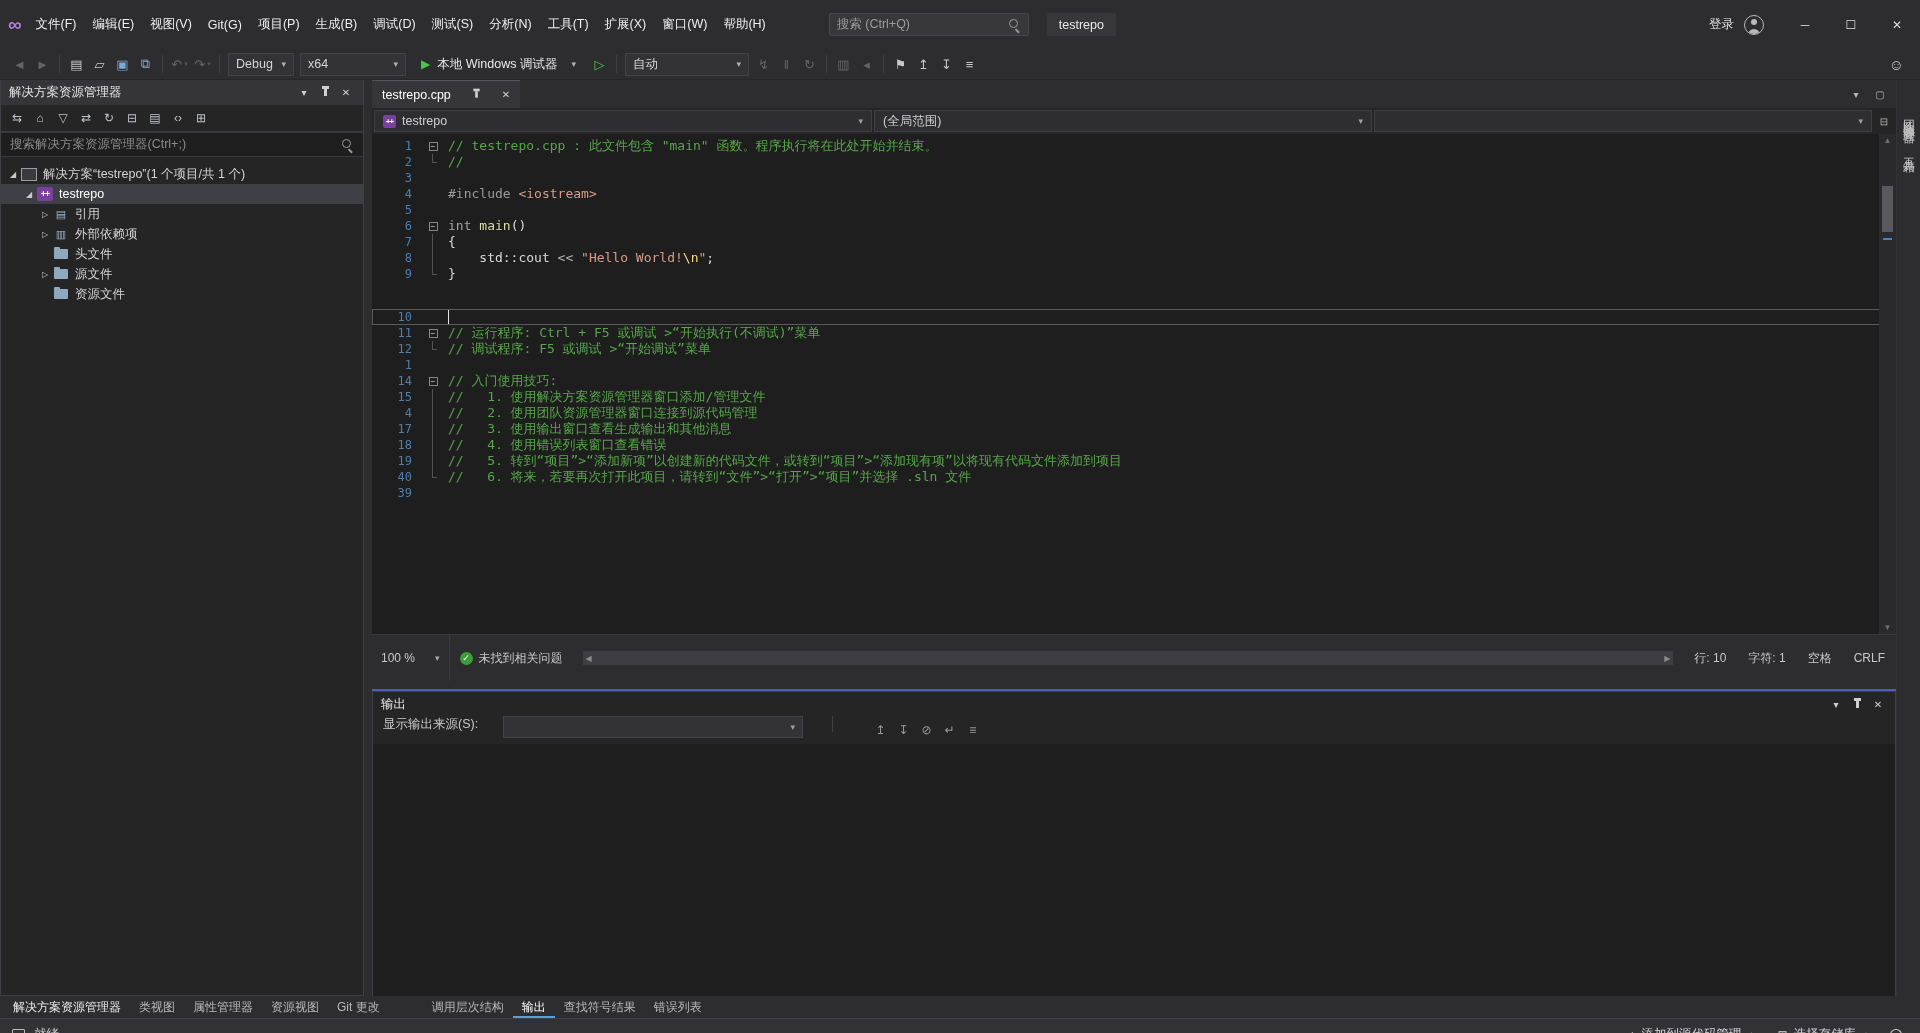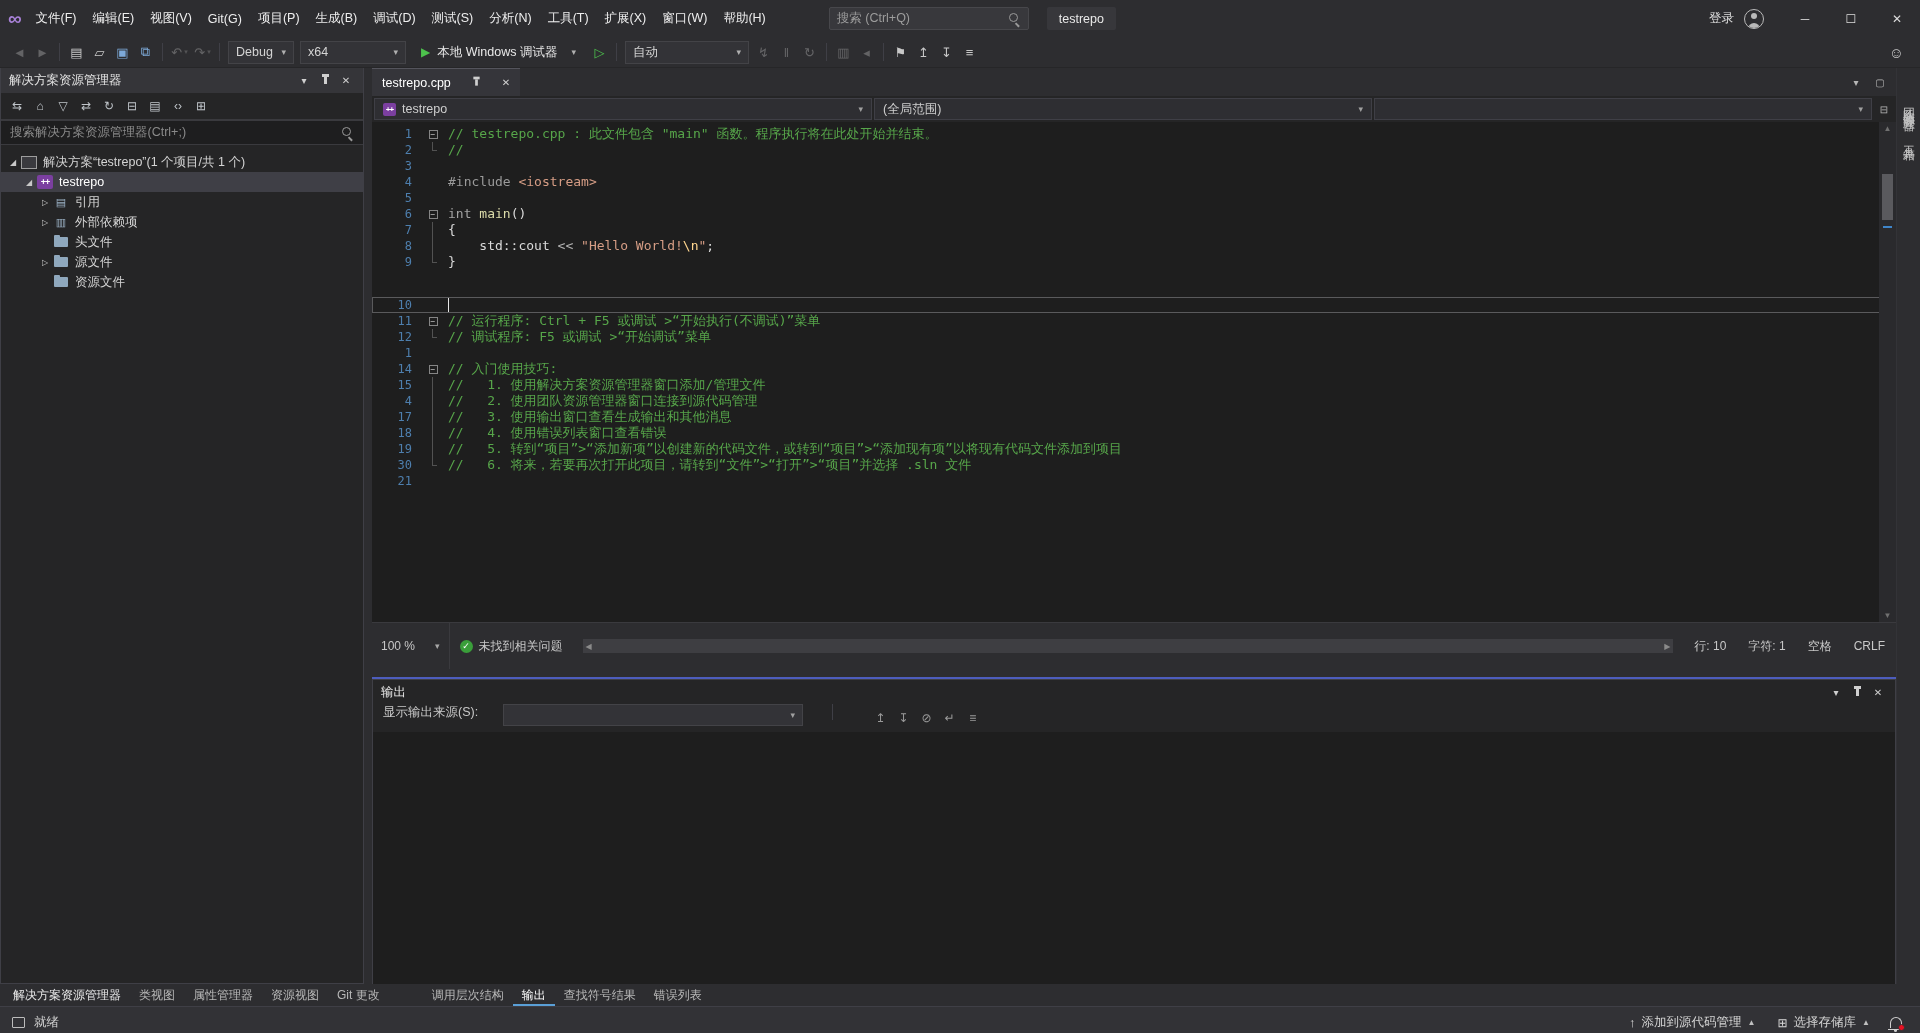--- a/index.html
+++ b/index.html
@@ -4,21 +4,21 @@
 <style>
 *{margin:0;padding:0;box-sizing:border-box;}
 html,body{width:1920px;height:1033px;overflow:hidden;background:#2d2d30;
   font-family:"Liberation Sans",sans-serif;font-size:12.5px;color:#cccccc;}
 #app{position:relative;width:1920px;height:1033px;display:flex;flex-direction:column;background:#2d2d30;}
 
 
 .titlebar{flex:0 0 33px;display:flex;align-items:center;background:#2d2d30;padding-left:8px;}
 .vs-logo{color:#a982d9;font-size:19px;font-weight:bold;margin-right:6px;line-height:1;}
 .menu-bar{display:flex;height:100%;align-items:stretch;}
-.menu-item{padding:10px 8px;display:flex;align-items:center;color:#eeeeee;cursor:default;}
+.menu-item{padding:16px 8px;display:flex;align-items:center;color:#eeeeee;cursor:default;}
 .t-spacer1{width:55px;}
 .t-spacer2{flex:1;}
 .title-search{width:200px;height:23px;background:#38383c;border:1px solid #47474b;border-radius:2px;
   display:flex;align-items:center;padding:0 7px;color:#9c9c9c;}
 .title-search .ph{flex:1;}
 .doc-chip{margin-left:18px;height:23px;display:flex;align-items:center;padding:0 12px;background:#37373b;border-radius:2px;color:#e8e8e8;}
 .signin{color:#e0e0e0;margin-right:10px;}
 .avatar{width:20px;height:20px;border-radius:50%;border:1px solid #b9b9b9;position:relative;overflow:hidden;margin-right:18px;}
 .avatar::before{content:"";position:absolute;top:3px;left:6px;width:6px;height:6px;border-radius:50%;background:#b9b9b9;}
 .avatar::after{content:"";position:absolute;bottom:-2px;left:3px;width:12px;height:7px;border-radius:6px 6px 0 0;background:#b9b9b9;}
@@ -352,22 +352,22 @@
             <div class="code-line current-line"><span class="ln">10</span><span class="fold"></span><span class="code-text"><span class="caret"></span></span></div>
             <div class="code-line"><span class="ln">11</span><span class="fold fold-start"><span class="foldbox">−</span></span><span class="code-text"><span class="tok-cm">// 运行程序: Ctrl + F5 或调试 &gt;“开始执行(不调试)”菜单</span></span></div>
             <div class="code-line"><span class="ln">12</span><span class="fold fold-end"></span><span class="code-text"><span class="tok-cm">// 调试程序: F5 或调试 &gt;“开始调试”菜单</span></span></div>
             <div class="code-line"><span class="ln">1</span><span class="fold"></span><span class="code-text"></span></div>
             <div class="code-line"><span class="ln">14</span><span class="fold fold-start"><span class="foldbox">−</span></span><span class="code-text"><span class="tok-cm">// 入门使用技巧: </span></span></div>
             <div class="code-line"><span class="ln">15</span><span class="fold fold-mid"></span><span class="code-text"><span class="tok-cm">//   1. 使用解决方案资源管理器窗口添加/管理文件</span></span></div>
             <div class="code-line"><span class="ln">4</span><span class="fold fold-mid"></span><span class="code-text"><span class="tok-cm">//   2. 使用团队资源管理器窗口连接到源代码管理</span></span></div>
             <div class="code-line"><span class="ln">17</span><span class="fold fold-mid"></span><span class="code-text"><span class="tok-cm">//   3. 使用输出窗口查看生成输出和其他消息</span></span></div>
             <div class="code-line"><span class="ln">18</span><span class="fold fold-mid"></span><span class="code-text"><span class="tok-cm">//   4. 使用错误列表窗口查看错误</span></span></div>
             <div class="code-line"><span class="ln">19</span><span class="fold fold-mid"></span><span class="code-text"><span class="tok-cm">//   5. 转到“项目”&gt;“添加新项”以创建新的代码文件，或转到“项目”&gt;“添加现有项”以将现有代码文件添加到项目</span></span></div>
-            <div class="code-line"><span class="ln">30</span><span class="fold fold-end"></span><span class="code-text"><span class="tok-cm">//   6. 将来，若要再次打开此项目，请转到“文件”&gt;“打开”&gt;“项目”并选择 .sln 文件</span></span></div>
-            <div class="code-line"><span class="ln">21</span><span class="fold"></span><span class="code-text"></span></div>
+            <div class="code-line"><span class="ln">40</span><span class="fold fold-end"></span><span class="code-text"><span class="tok-cm">//   6. 将来，若要再次打开此项目，请转到“文件”&gt;“打开”&gt;“项目”并选择 .sln 文件</span></span></div>
+            <div class="code-line"><span class="ln">39</span><span class="fold"></span><span class="code-text"></span></div>
           </div>
         <div class="vsb">
           <span class="vsb-arrow">▲</span>
           <span class="vsb-arrow">▼</span>
           <span class="vsb-thumb"></span>
           <span class="vsb-mark"></span>
         </div>
       </div>
 
       <div class="esr">

